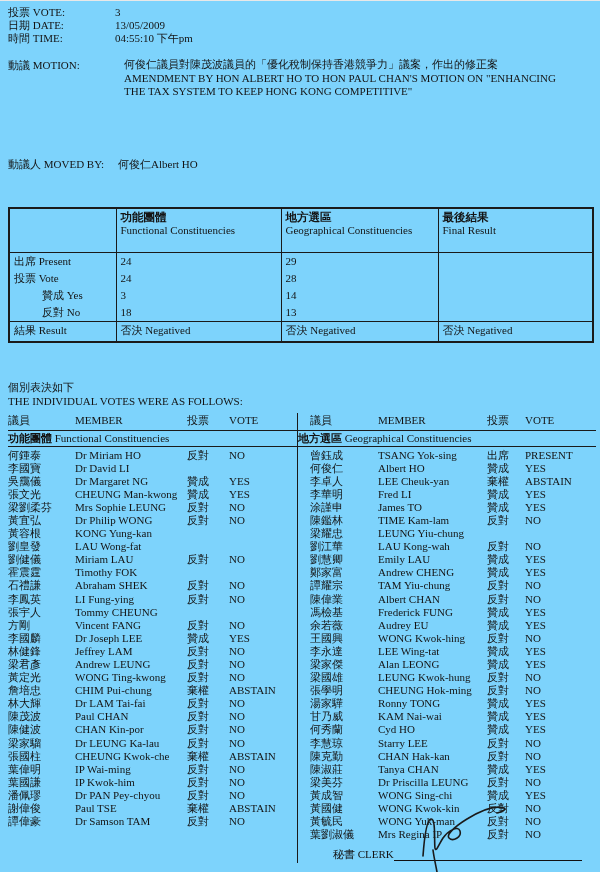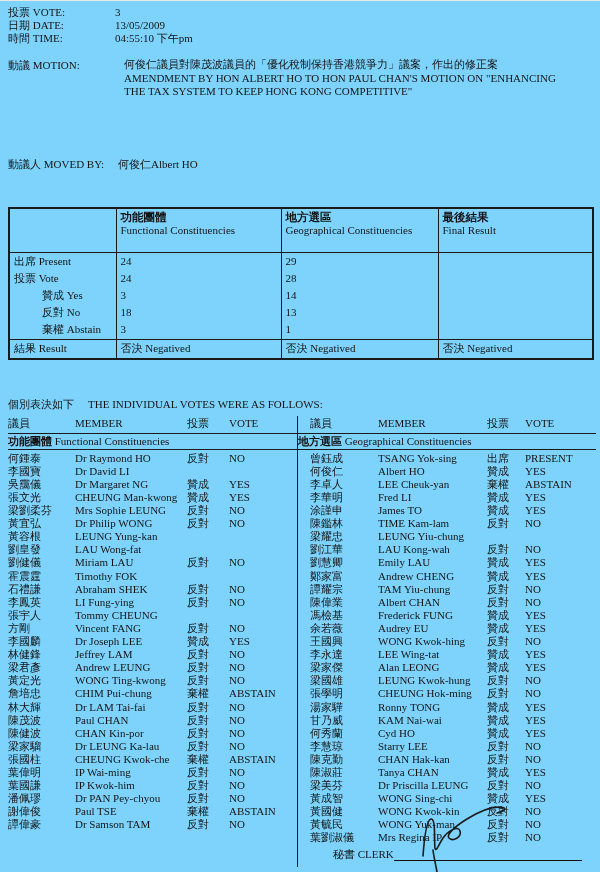--- a/index.html
+++ b/index.html
@@ -47,21 +47,21 @@
   table.summary td {
     border-left:1.5px solid #1a1a1a;
     padding:2px 4px; line-height:13.2px;
     vertical-align:top;
   }
   table.summary td.indent { padding-left:32px; }
   table.summary tr.result-row td { border-top:1px solid #1a1a1a; padding-top:2px; padding-bottom:3px; }
   table.summary tr.first-body td { padding-top:2px; }
 
   
-  .iv-title { display:flex; margin-top:37px; line-height:14px; }
+  .iv-title { display:flex; margin-top:37px; line-height:14px;flex-direction:column; }
   .iv-title .zh { width:80px; flex:none; }
 
   .iv-table { display:flex; margin-top:5px; width:588px; }
   .iv-half { width:289px; flex:none; padding-bottom:22px; }
   .iv-half.right { width:299px; border-left:1.5px solid #1a1a1a; }
   .iv-hrow, .iv-row {
     display:grid;
     grid-template-columns:67px 112px 42px 1fr;
   }
   .right .iv-hrow, .right .iv-row {
@@ -156,26 +156,20 @@
       <td>3</td>
       <td>14</td>
       <td></td>
     </tr>
           <tr>
       <td class="indent">反對 No</td>
       <td>18</td>
       <td>13</td>
       <td></td>
     </tr>
-          <tr>
-      <td class="indent">棄權 Abstain</td>
-      <td>3</td>
-      <td>1</td>
-      <td></td>
-    </tr>
           <tr class="result-row">
       <td>結果 Result</td>
       <td>否決 Negatived</td>
       <td>否決 Negatived</td>
       <td>否決 Negatived</td>
     </tr>
         </tbody>
     </table>
 
     <div class="iv-title">
@@ -191,21 +185,21 @@
           <span>投票</span>
           <span>VOTE</span>
         </div>
         <div class="iv-srow">
           <span class="zh">功能團體</span>
           <span>Functional Constituencies</span>
         </div>
         <div class="iv-rows" id="left-rows">
             <div class="iv-row">
       <span>何鍾泰</span>
-      <span>Dr Raymond HO</span>
+      <span>Dr Miriam HO</span>
       <span>反對</span>
       <span>NO</span>
     </div>
             <div class="iv-row">
       <span>李國寶</span>
       <span>Dr David LI</span>
       <span></span>
       <span></span>
     </div>
             <div class="iv-row">
@@ -227,21 +221,21 @@
       <span>NO</span>
     </div>
             <div class="iv-row">
       <span>黃宜弘</span>
       <span>Dr Philip WONG</span>
       <span>反對</span>
       <span>NO</span>
     </div>
             <div class="iv-row">
       <span>黃容根</span>
-      <span>LEUNG Yung-kan</span>
+      <span>KONG Yung-kan</span>
       <span></span>
       <span></span>
     </div>
             <div class="iv-row">
       <span>劉皇發</span>
       <span>LAU Wong-fat</span>
       <span></span>
       <span></span>
     </div>
             <div class="iv-row">

